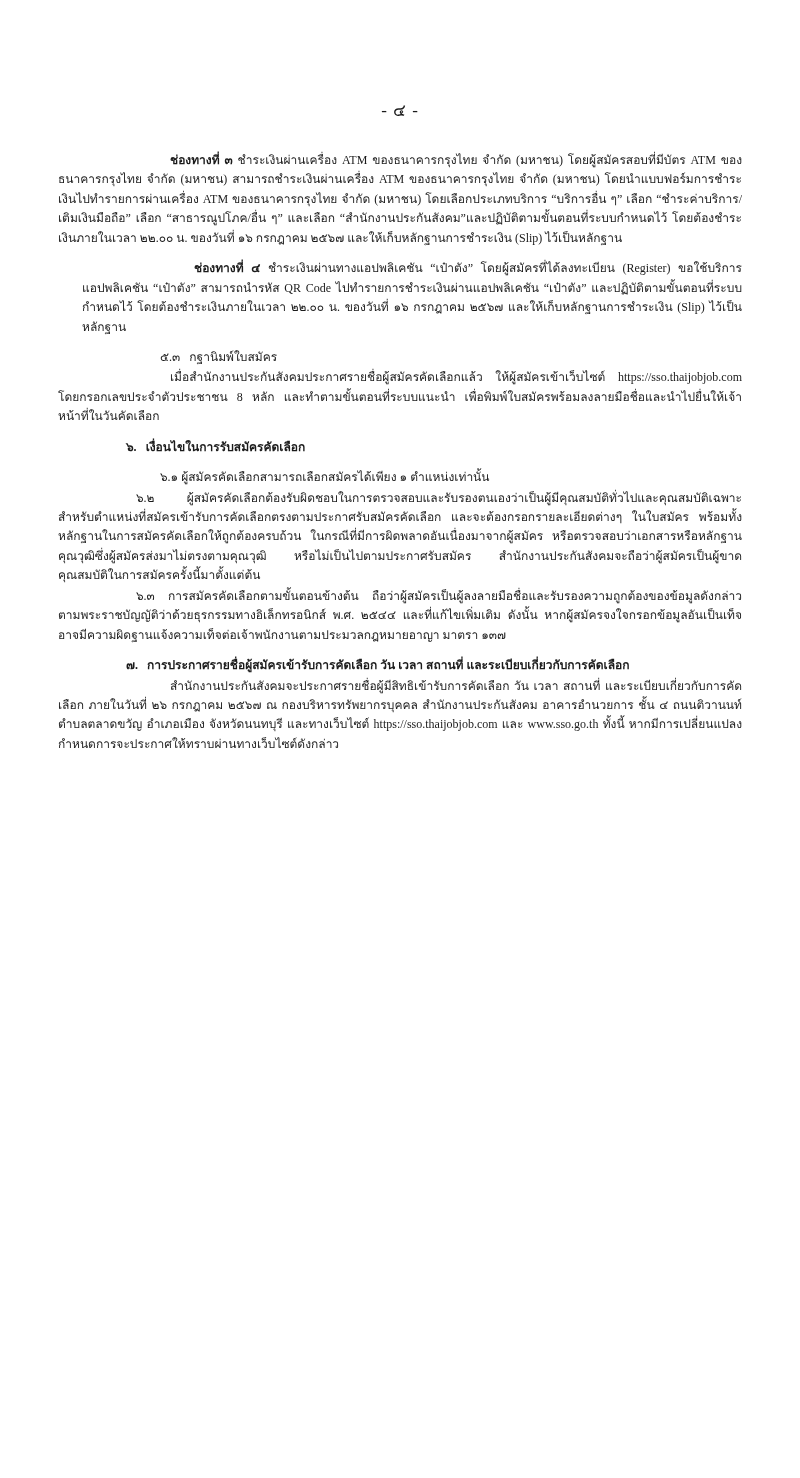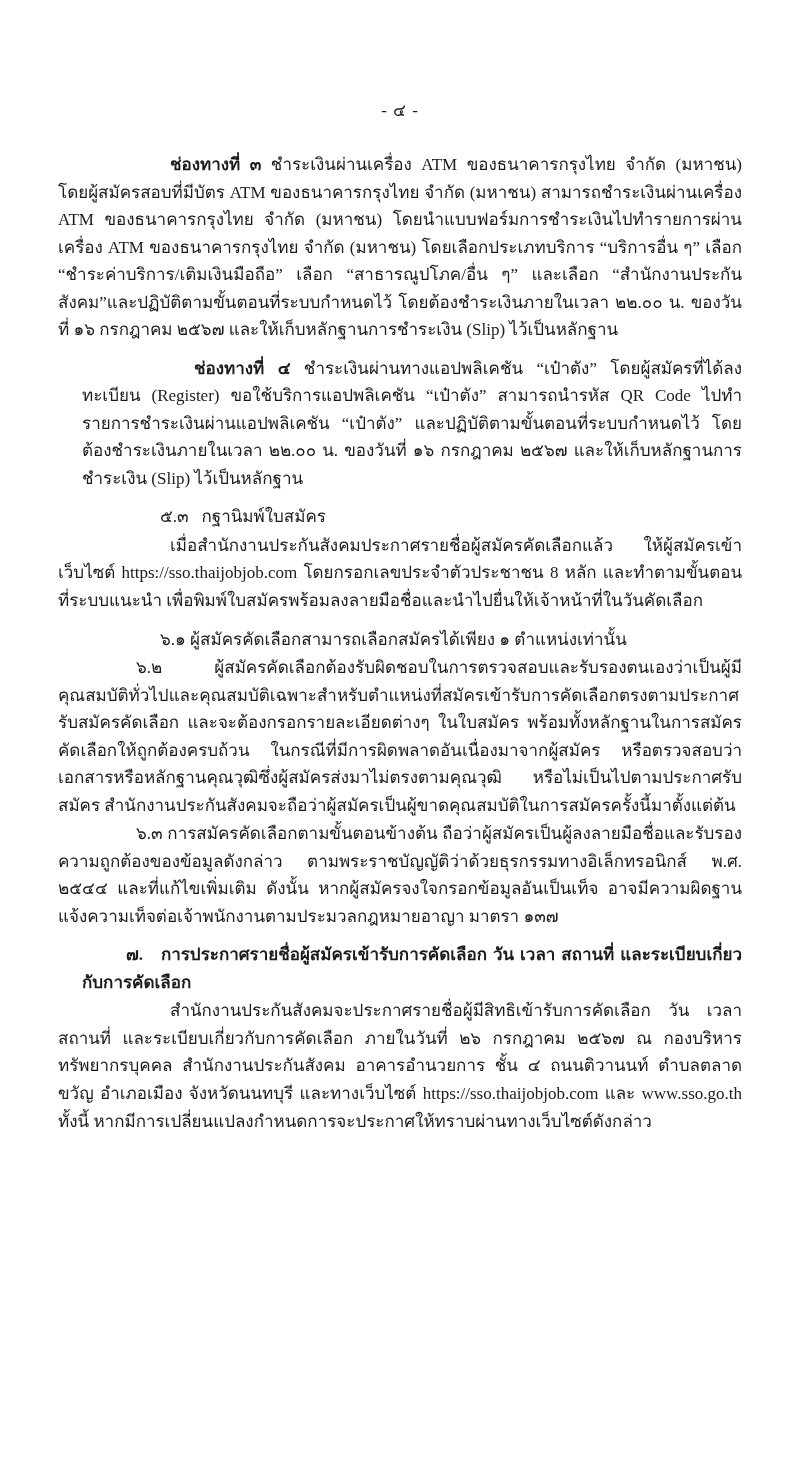--- a/index.html
+++ b/index.html
@@ -21,21 +21,21 @@
     padding: 96px 58px 40px 58px;
   }
   .page-number {
     text-align: center;
     font-size: 17px;
     letter-spacing: 1px;
     margin: 0 0 28px 0;
     color: #1b1b1b;
   }
   .doc-body {
-    font-size: 17px;
+    font-size: 12px;
     line-height: 1.62;
     text-align: justify;
     text-justify: inter-word;
   }
   p.para {
     margin: 0 0 1px 0;
     text-indent: 0;
   }
   p.indent-lg {
     text-indent: 112px;
@@ -75,20 +75,25 @@
 
 
     <p class="para indent-md gap-top">
       <span>๕.๓</span>
       &nbsp;
       <span>กฐานิมพ์ใบสมัคร</span>
     </p>
 
     <p class="para indent-lg">เมื่อสำนักงานประกันสังคมประกาศรายชื่อผู้สมัครคัดเลือกแล้ว ให้ผู้สมัครเข้าเว็บไซต์ https://sso.thaijobjob.com  โดยกรอกเลขประจำตัวประชาชน 8 หลัก และทำตามขั้นตอนที่ระบบแนะนำ เพื่อพิมพ์ใบสมัครพร้อมลงลายมือชื่อและนำไปยื่นให้เจ้าหน้าที่ในวันคัดเลือก</p>
 
+    <p class="para indent-sm gap-top">
+      <span class="heading">๖.</span>
+      &nbsp;
+      <span class="heading">เงื่อนไขในการรับสมัครคัดเลือก</span>
+    </p>
 
     <p class="para indent-md gap-top">๖.๑ ผู้สมัครคัดเลือกสามารถเลือกสมัครได้เพียง ๑ ตำแหน่งเท่านั้น</p>
 
     <p class="para indent-md">๖.๒ ผู้สมัครคัดเลือกต้องรับผิดชอบในการตรวจสอบและรับรองตนเองว่าเป็นผู้มีคุณสมบัติทั่วไปและคุณสมบัติเฉพาะสำหรับตำแหน่งที่สมัครเข้ารับการคัดเลือกตรงตามประกาศรับสมัครคัดเลือก และจะต้องกรอกรายละเอียดต่างๆ ในใบสมัคร พร้อมทั้งหลักฐานในการสมัครคัดเลือกให้ถูกต้องครบถ้วน ในกรณีที่มีการผิดพลาดอันเนื่องมาจากผู้สมัคร หรือตรวจสอบว่าเอกสารหรือหลักฐานคุณวุฒิซึ่งผู้สมัครส่งมาไม่ตรงตามคุณวุฒิ หรือไม่เป็นไปตามประกาศรับสมัคร สำนักงานประกันสังคมจะถือว่าผู้สมัครเป็นผู้ขาดคุณสมบัติในการสมัครครั้งนี้มาตั้งแต่ต้น</p>
 
     <p class="para indent-md">๖.๓ การสมัครคัดเลือกตามขั้นตอนข้างต้น ถือว่าผู้สมัครเป็นผู้ลงลายมือชื่อและรับรองความถูกต้องของข้อมูลดังกล่าว ตามพระราชบัญญัติว่าด้วยธุรกรรมทางอิเล็กทรอนิกส์ พ.ศ. ๒๕๔๔ และที่แก้ไขเพิ่มเติม ดังนั้น หากผู้สมัครจงใจกรอกข้อมูลอันเป็นเท็จ อาจมีความผิดฐานแจ้งความเท็จต่อเจ้าพนักงานตามประมวลกฎหมายอาญา มาตรา ๑๓๗</p>
 
     <p class="para indent-sm gap-top">
       <span class="heading">๗.</span>
       &nbsp;

